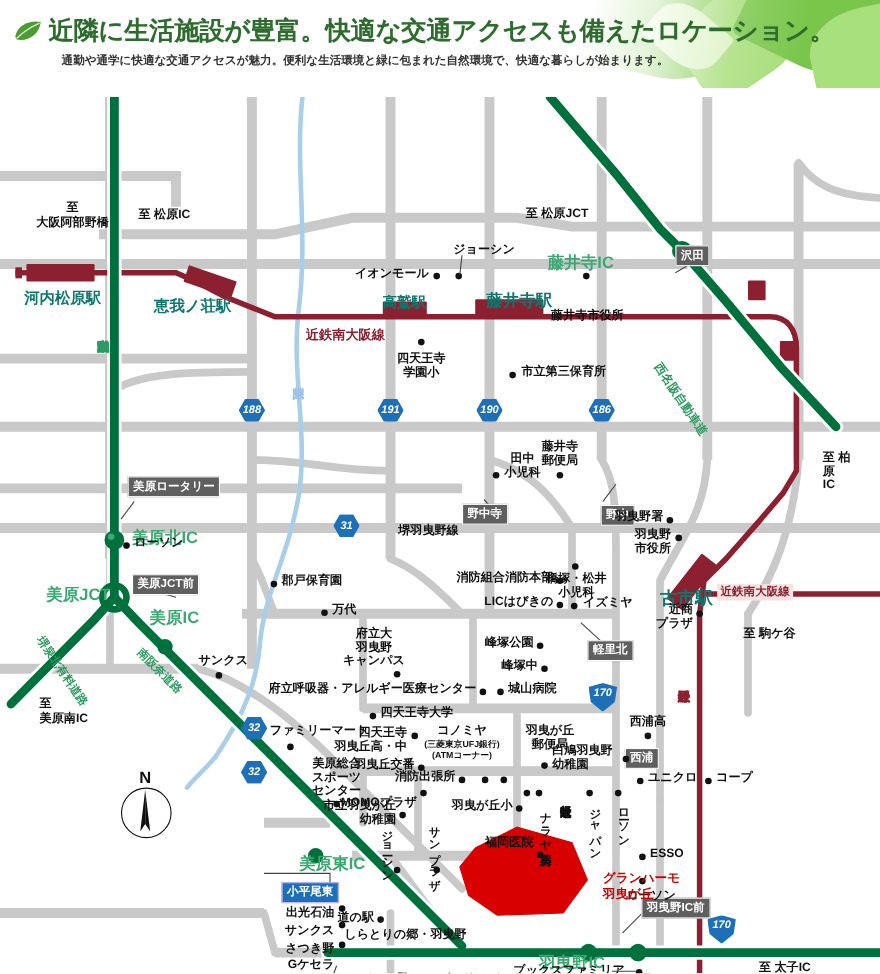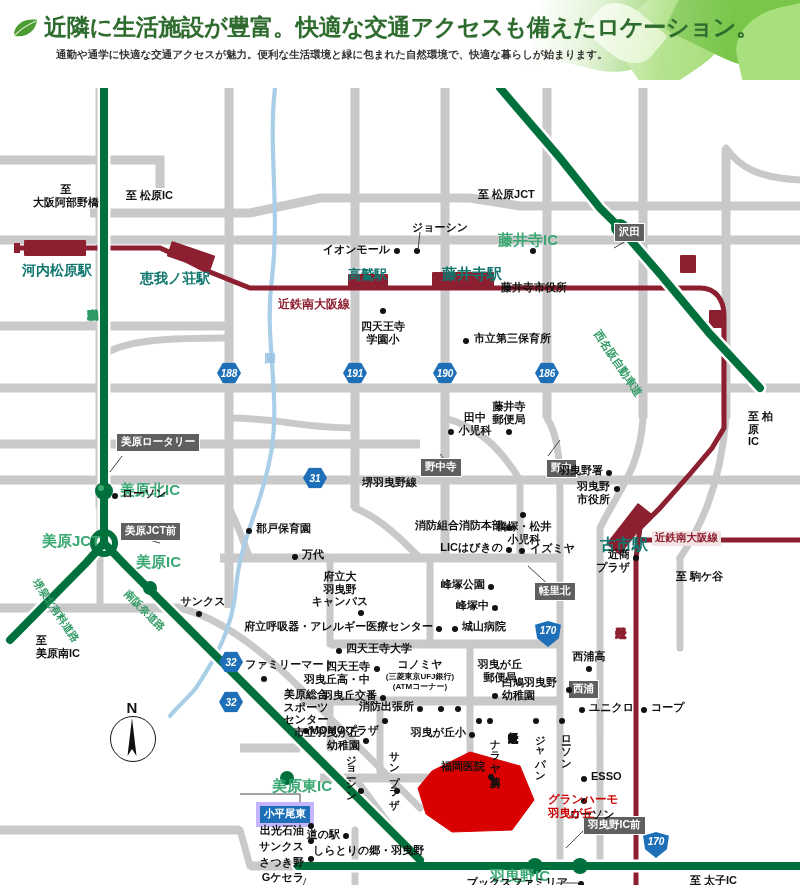--- a/index.html
+++ b/index.html
@@ -41,21 +41,21 @@
   .exp{color:#2f9a63;font-weight:bold;}
   .expbig{color:#3aa872;font-size:15px;font-weight:bold;}
   .river{color:#9dc4e4;}
   .prop{color:#cc0000;font-size:11.5px;font-weight:bold;line-height:1.2;}
 
   
   .pill{position:absolute;background:#5f5f5f;color:#fff;font-size:10.5px;font-weight:bold;
     padding:1px 4px 2px 4px;white-space:nowrap;border:1px solid #fff;}
   
   .pillb{position:absolute;background:#1d6fb8;color:#fff;font-size:10.5px;font-weight:bold;
-    padding:1px 4px 2px 4px;white-space:nowrap;border:4px solid #c4b5fd;}
+    padding:1px 4px 2px 4px;white-space:nowrap;border:1px solid #c4b5fd;}
   
   .pillr{position:absolute;background:#f4e3e3;color:#8d2030;font-size:10.5px;font-weight:bold;
     padding:0 3px 1px 3px;white-space:nowrap;}
 
   
   .dot{position:absolute;width:6px;height:6px;border-radius:50%;background:#111;}
 
   
   .badge{position:absolute;width:24px;height:21px;transform:translate(-50%,-50%);}
   .badge .bg{position:absolute;inset:0;background:#1d6fb8;

